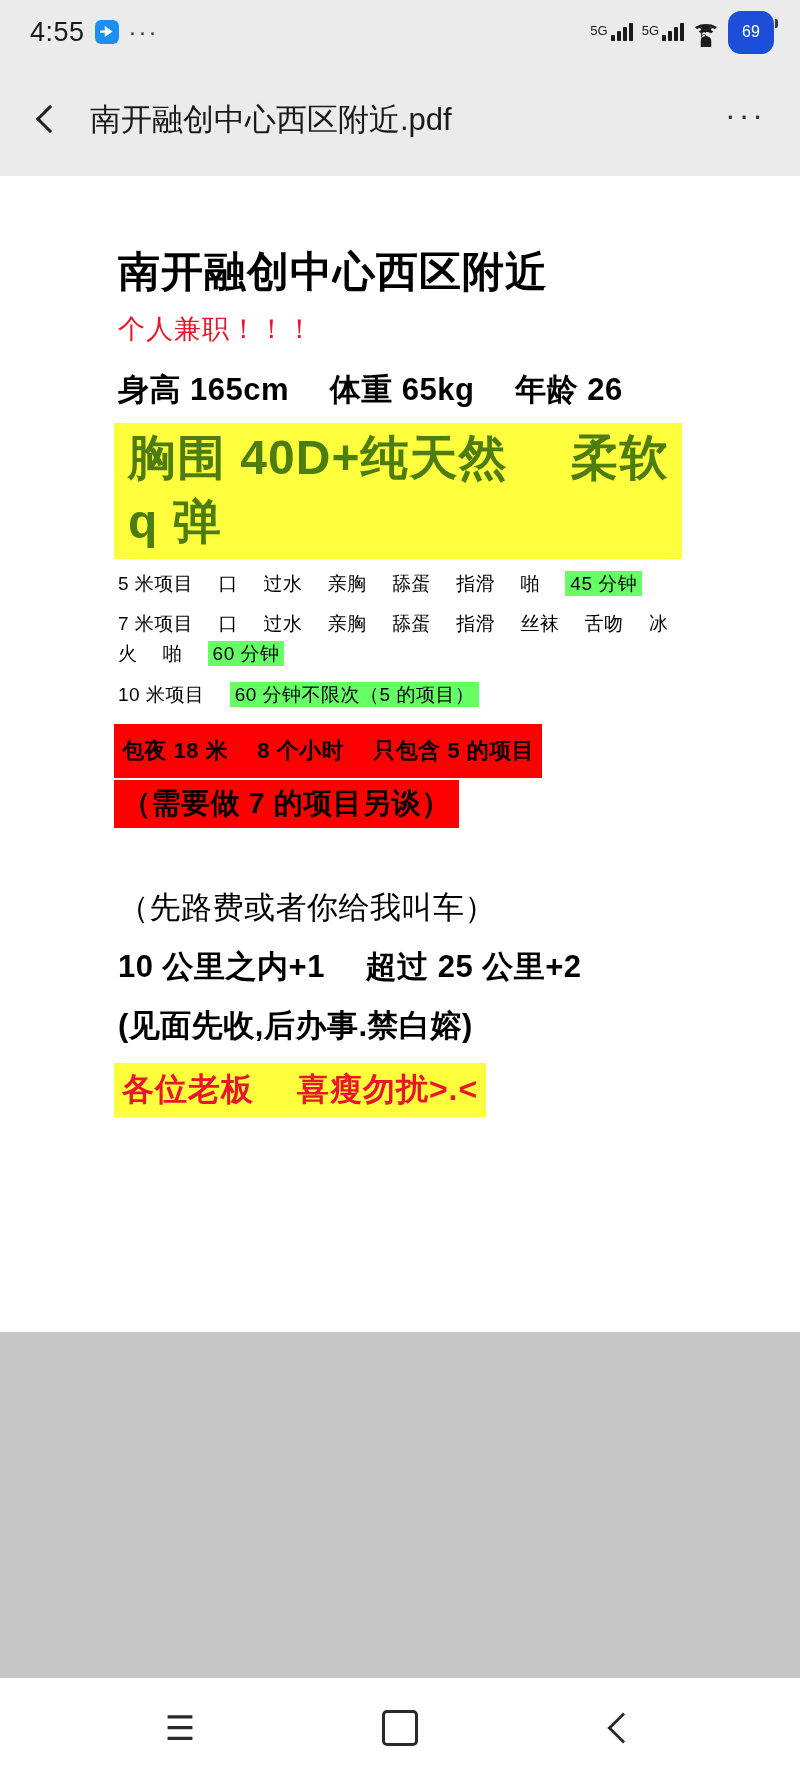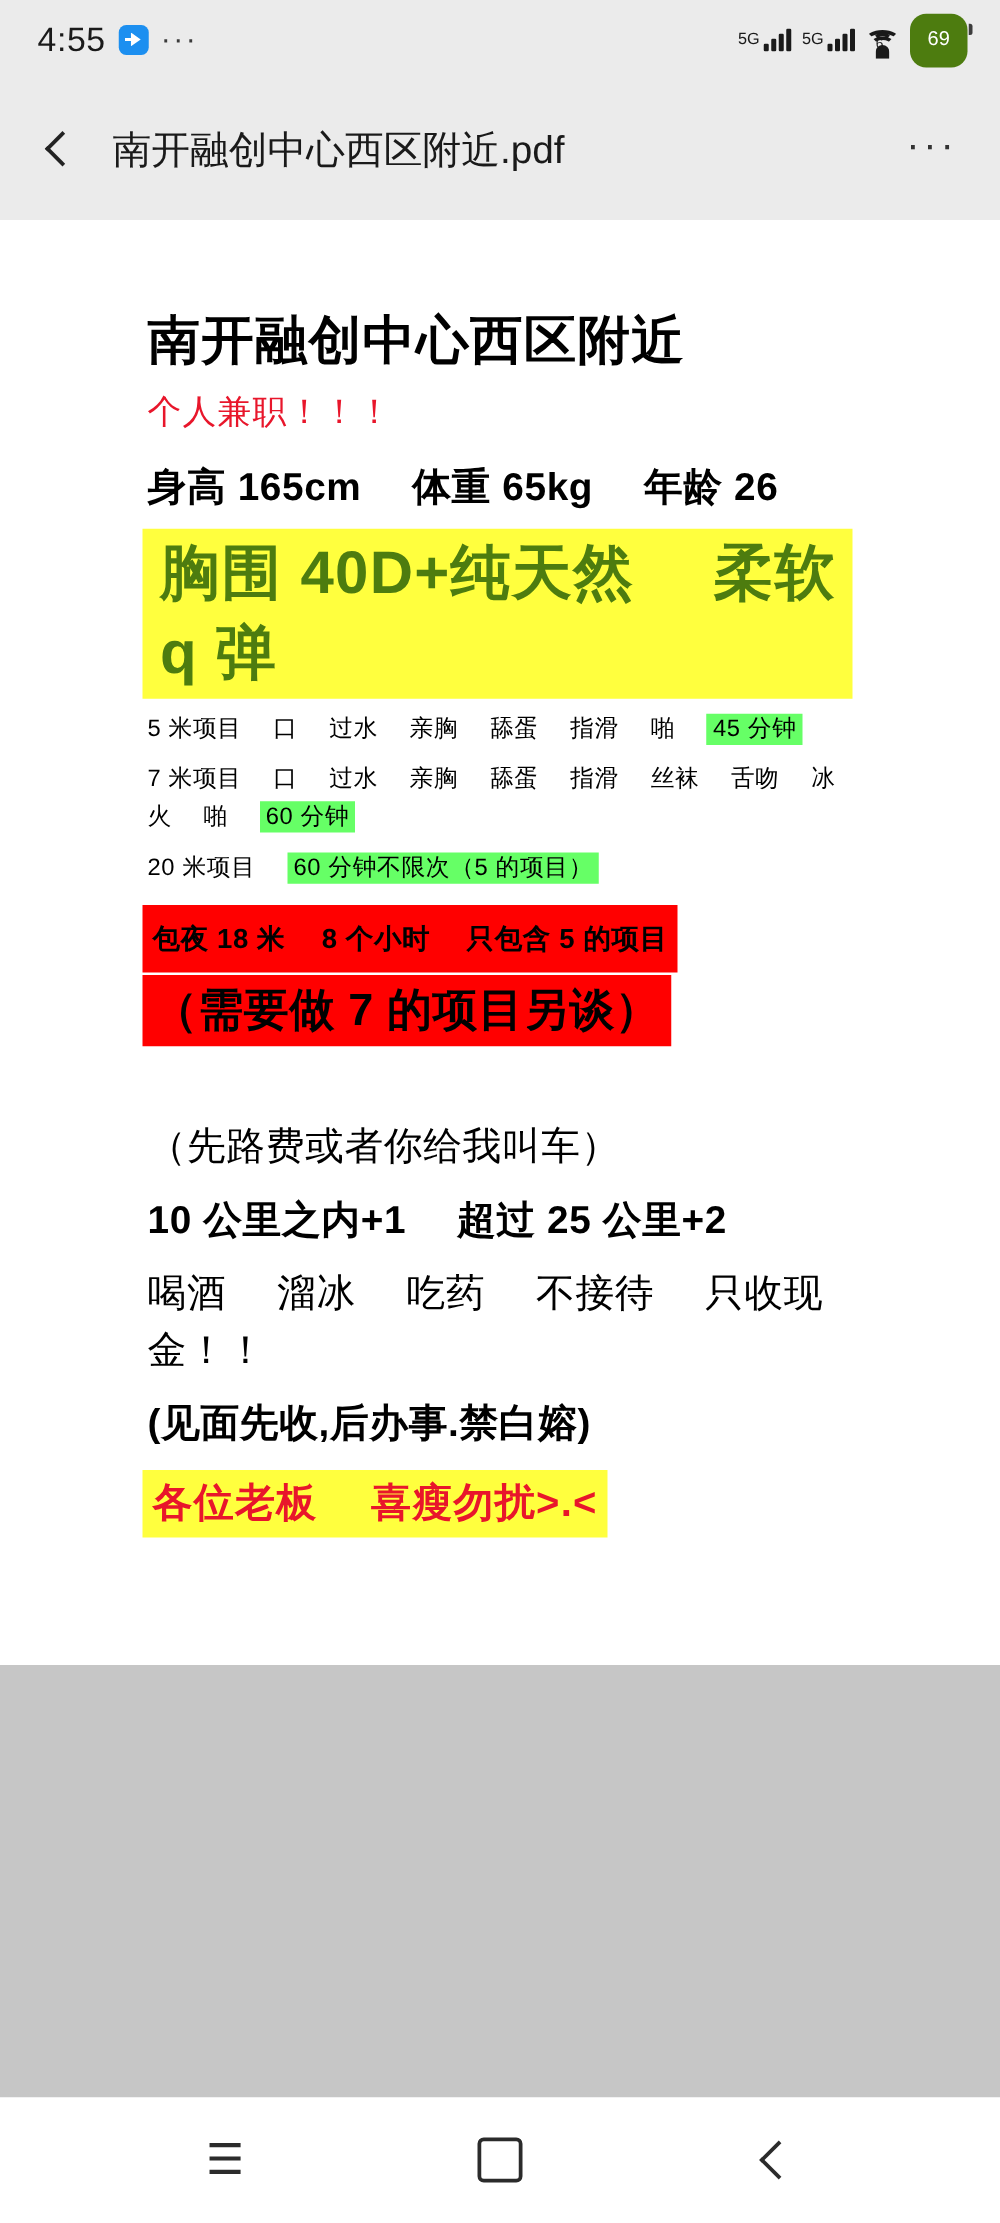--- a/index.html
+++ b/index.html
@@ -123,21 +123,21 @@
   .wifi-sub {
     position: absolute;
     right: -4px;
     bottom: -2px;
     font-size: 11px;
     color: #1a1a1a;
   }
   .battery {
     width: 46px;
     height: 43px;
-    background: #4d7c0f;
+    background: #1d4ed8;
     border-radius: 13px;
     color: #fff;
     font-size: 16px;
     display: flex;
     align-items: center;
     justify-content: center;
     position: relative;
   }
   .battery::after {
     content: "";
@@ -263,21 +263,21 @@
     display: inline-block;
     font-size: 22px;
     font-weight: bold;
     color: #000;
     padding: 12px 8px;
     margin: 4px 0 0 -4px;
     letter-spacing: 0.5px;
   }
   .pkg-line2 {
     display: inline-block;
-    font-size: 36px;
+    font-size: 29px;
     font-weight: bold;
     color: #000;
     padding: 4px 8px;
     margin: 2px 0 0 -4px;
     letter-spacing: 0.5px;
   }
   .gap {
     height: 58px;
   }
   .body-line {
@@ -404,32 +404,31 @@
 
       <p class="svc-line">
         <span>5 米项目 　口 　过水 　亲胸 　舔蛋 　指滑 　啪 　</span><span class="hl-green">45 分钟</span>
       </p>
 
       <p class="svc-line">
         <span>7 米项目 　口 　过水 　亲胸 　舔蛋 　指滑 　丝袜 　舌吻 　冰火 　啪 　</span><span class="hl-green">60 分钟</span>
       </p>
 
       <p class="svc-line">
-        <span>20 米项目 　</span><span class="hl-green">60 分钟不限次（5 的项目）</span>
+        <span>10 米项目 　</span><span class="hl-green">60 分钟不限次（5 的项目）</span>
       </p>
 
       <div class="pkg-line hl-red">包夜 18 米 　8 个小时 　只包含 5 的项目</div>
       <br>
       <div class="pkg-line2 hl-red">（需要做 7 的项目另谈）</div>
 
       <div class="gap"></div>
 
       <p class="body-line">（先路费或者你给我叫车）</p>
       <p class="body-line bold">10 公里之内+1 　超过 25 公里+2</p>
-      <p class="body-line">喝酒 　溜冰 　吃药 　不接待 　只收现金！！</p>
       <p class="body-line bold">(见面先收,后办事.禁白嫆)</p>
       <div class="footer-hl">各位老板 　喜瘦勿扰&gt;.&lt;</div>
     </div>
   </div>
   <div class="page-gap"></div>
   <div class="next-page"></div>
 </div>
 
 <div class="nav-bar">
   <div class="nav-btn">

